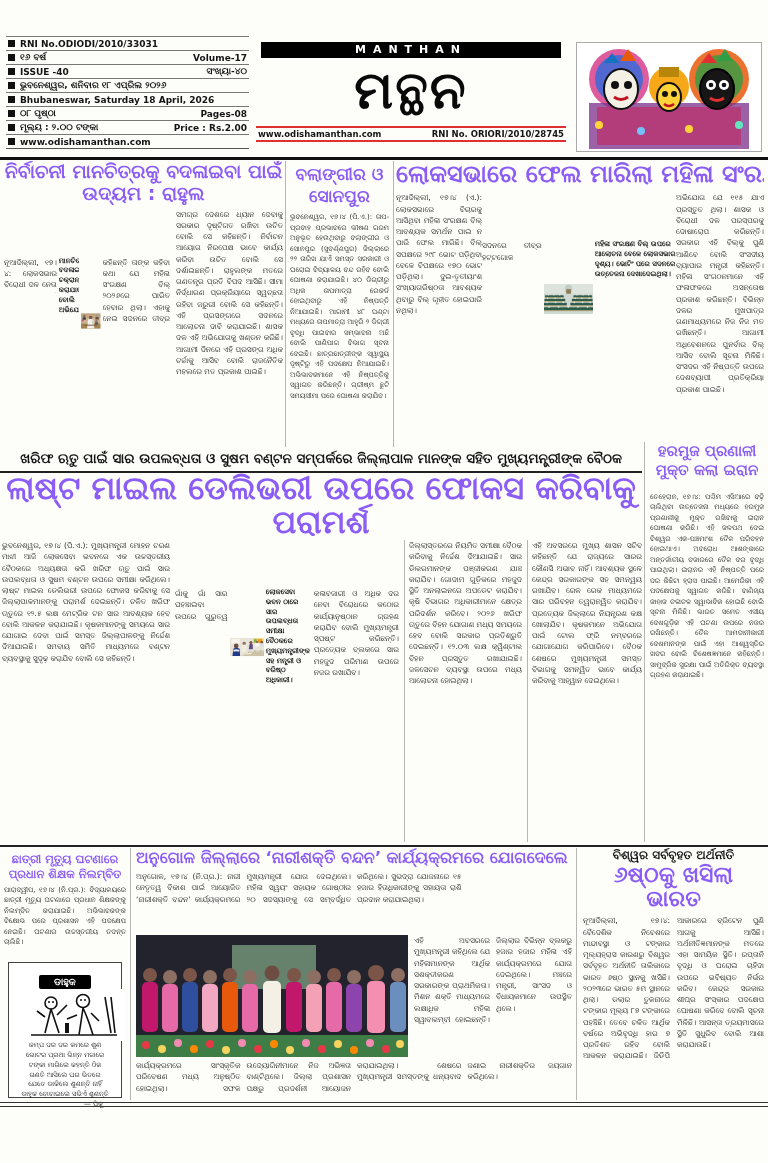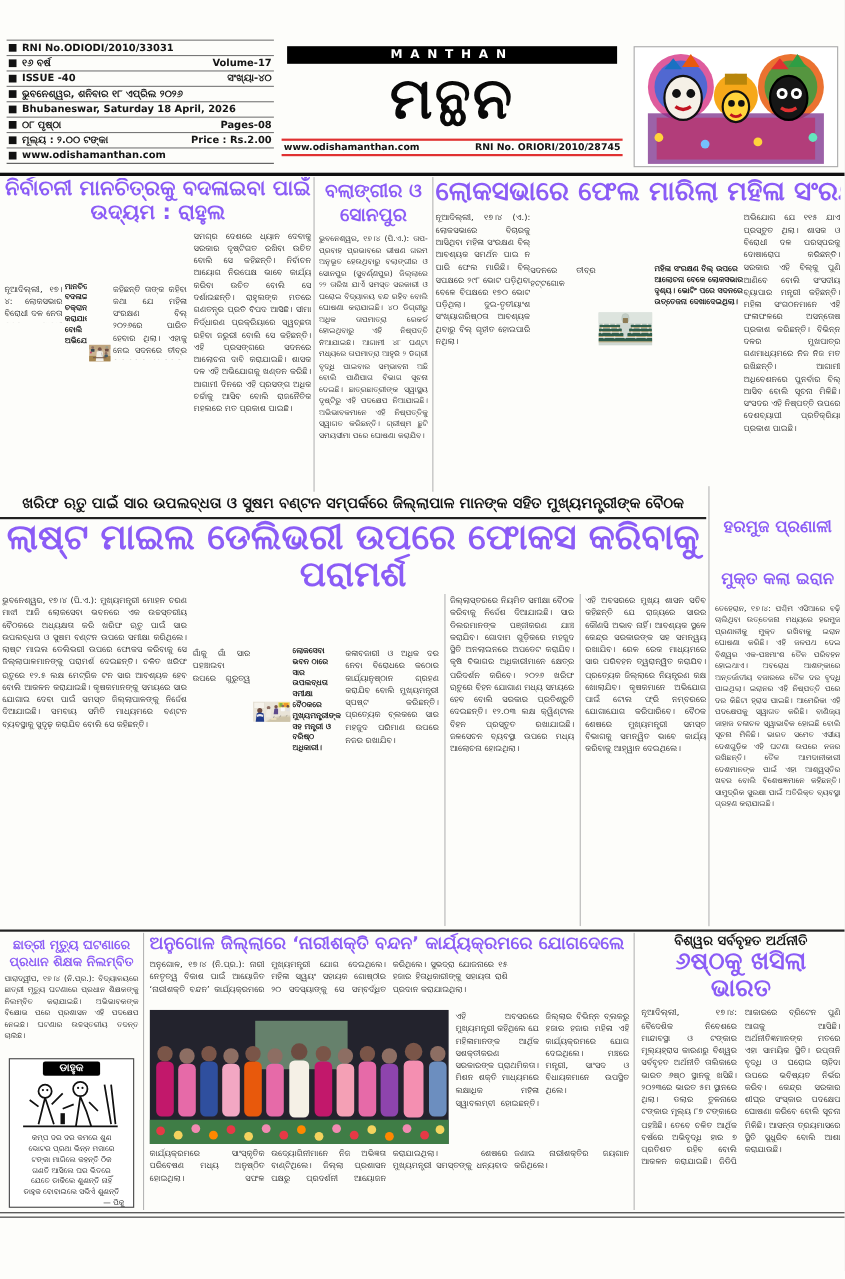--- a/index.html
+++ b/index.html
@@ -68,37 +68,37 @@
   .art-bill .headline { font-size:24px; line-height:1.1; max-height:42px; white-space:nowrap; }
   .art-bill .body { margin-top:5px; display:grid; grid-template-columns:86px 194px 1fr; gap:0; }
 
   
   .kicker-strip { left:0; top:450px; width:642px; text-align:center; font-size:13.5px; font-weight:700; border-bottom:2px solid #222; padding-bottom:4px; overflow:hidden; white-space:nowrap; }
   .banner-hl { left:0; top:472px; width:642px; font-size:32px; font-weight:800; text-align:center; line-height:1.05; max-height:64px; overflow:hidden; }
   .lead-body { left:2px; top:540px; width:640px; height:302px; display:grid; grid-template-columns:168px 224px 118px 1fr; gap:5px; overflow:hidden; }
   .photo-stack { display:flex; gap:2px;margin-top:48px; }
 
   .art-iran { left:644px; top:442px; width:120px; height:400px; padding-left:5px; overflow:hidden; }
-  .art-iran .headline { font-size:15px; line-height:1.25;margin-top:28px; }
+  .art-iran .headline { font-size:15px; line-height:1.25; }
   .art-iran .col { margin-top:12px; font-size:7px; }
 
   
   .art-suspend { left:4px; top:852px; width:122px; overflow:hidden; }
   .art-suspend .headline { font-size:11.5px; line-height:1.3; }
   .art-suspend .col { margin-top:3px; font-size:7px; }
 
-  .cartoon-box { left:8px; top:962px; width:114px; height:136px; border:1px solid #444; padding:2px; background:#fff; }
+  .cartoon-box { left:8px; top:962px; width:114px; height:136px; border:1px solid #444; padding:12px; background:#fff; }
   .cartoon-title { display:block; margin:0 auto; width:52px; background:#000; color:#fff; font-size:9.5px; font-weight:bold; text-align:center; border-radius:2px; padding:1px 0; }
   .verse { font-size:6.8px; text-align:center; line-height:1.45; }
   .sign { font-size:6.8px; text-align:right; padding-right:6px; }
 
   .art-nari { left:130px; top:848px; width:442px; height:252px; padding-left:5px; overflow:hidden; }
   .art-nari .headline { font-size:16px; line-height:1.2; white-space:nowrap; }
   .nari-top { margin-top:4px; column-count:4; column-gap:6px; height:46px; }
-  .nari-mid { display:flex; gap:6px; margin-top:1px; }
+  .nari-mid { display:flex; gap:6px; margin-top:18px; }
   .nari-bottom { margin-top:3px; column-count:4; column-gap:6px; height:46px; }
 
   .art-econ { left:576px; top:848px; width:188px; height:252px; padding-left:6px; overflow:hidden; }
   .art-econ .kick { font-size:12px; font-weight:700; text-align:center; }
   .art-econ .headline { font-size:22px; line-height:1.1; margin-top:1px; }
   .econ-body { margin-top:4px; column-count:2; column-gap:7px; height:188px; }
 
   svg { display:block; }
 </style>
 </head>

